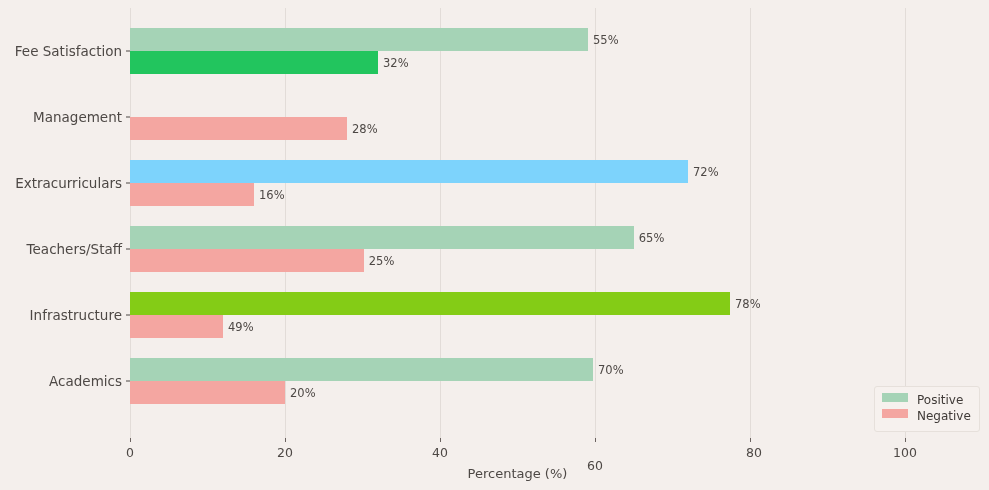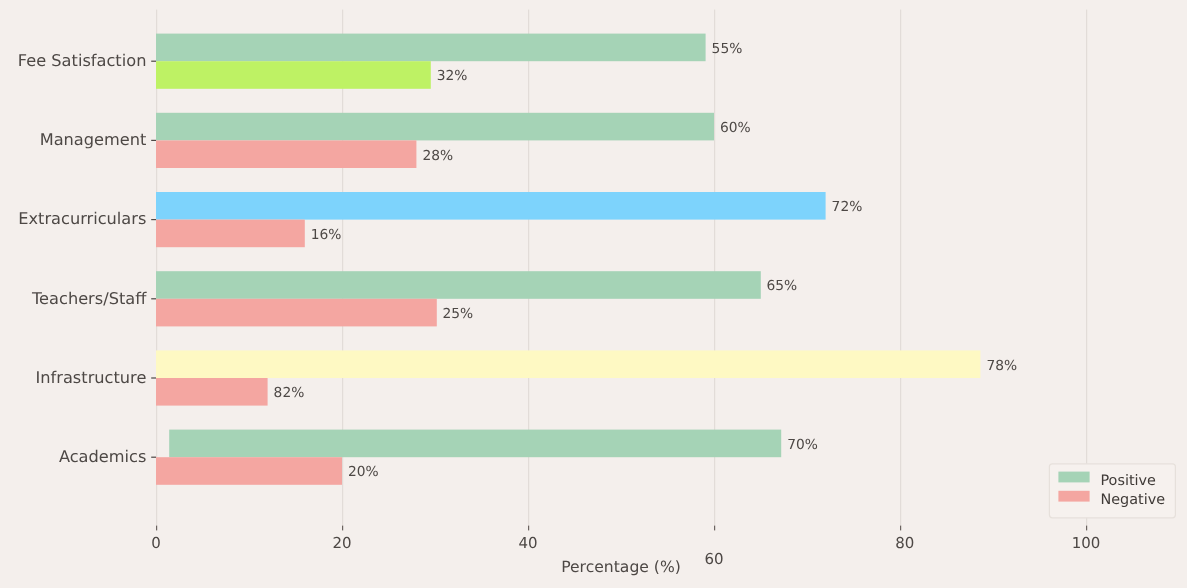--- a/index.html
+++ b/index.html
@@ -157,28 +157,25 @@
         <div class="gridline" style="left: 310px;"></div>
         <div class="gridline" style="left: 465px;"></div>
         <div class="gridline" style="left: 620px;"></div>
         <div class="gridline" style="left: 775px;"></div>
       </div>
     <div id="bars">
         <div class="bar-group" style="top: 20px;">
           <div class="bar positive" style="width: 458px; background: rgb(165, 211, 182);">
             <span class="bar-label">55%</span>
           </div>
-          <div class="bar negative" style="width: 229px; background: #bef264;">
+          <div class="bar negative" style="width: 248px; background: #22c55e;">
             <span class="bar-label">32%</span>
           </div>
         </div>
         <div class="bar-group" style="top: 86px;">
-          <div class="bar positive" style="width: 465px; background: rgb(165, 211, 182);">
-            <span class="bar-label">60%</span>
-          </div>
           <div class="bar negative" style="width: 217px; background: rgb(244, 166, 161);">
             <span class="bar-label">28%</span>
           </div>
         </div>
         <div class="bar-group" style="top: 152px;">
           <div class="bar positive" style="width: 558px; background: #7dd3fc;">
             <span class="bar-label">72%</span>
           </div>
           <div class="bar negative" style="width: 124px; background: rgb(244, 166, 161);">
             <span class="bar-label">16%</span>
@@ -186,29 +183,29 @@
         </div>
         <div class="bar-group" style="top: 218px;">
           <div class="bar positive" style="width: 503.75px; background: rgb(165, 211, 182);">
             <span class="bar-label">65%</span>
           </div>
           <div class="bar negative" style="width: 193.75px; background: rgb(244, 166, 161); padding-left: 40px;">
             <span class="bar-label">25%</span>
           </div>
         </div>
         <div class="bar-group" style="top: 284px;">
-          <div class="bar positive" style="width: 687px; background: #fef9c3;">
+          <div class="bar positive" style="width: 600px; background: #84cc16;">
             <span class="bar-label">78%</span>
           </div>
           <div class="bar negative" style="width: 93px; background: rgb(244, 166, 161);">
-            <span class="bar-label">82%</span>
+            <span class="bar-label">49%</span>
           </div>
         </div>
         <div class="bar-group" style="top: 350px;">
-          <div class="bar positive" style="width: 510px; background: rgb(165, 211, 182); margin-left: 11px;">
+          <div class="bar positive" style="width: 463px; background: rgb(165, 211, 182);">
             <span class="bar-label">70%</span>
           </div>
           <div class="bar negative" style="width: 155px; background: rgb(244, 166, 161);">
             <span class="bar-label">20%</span>
           </div>
         </div>
       </div>
     <div id="y-axis-labels">
         <div class="y-tick-label" style="top: 43px; right: 783px;">Fee Satisfaction</div>
         <div class="y-tick-mark" style="top: 43px;"></div>

